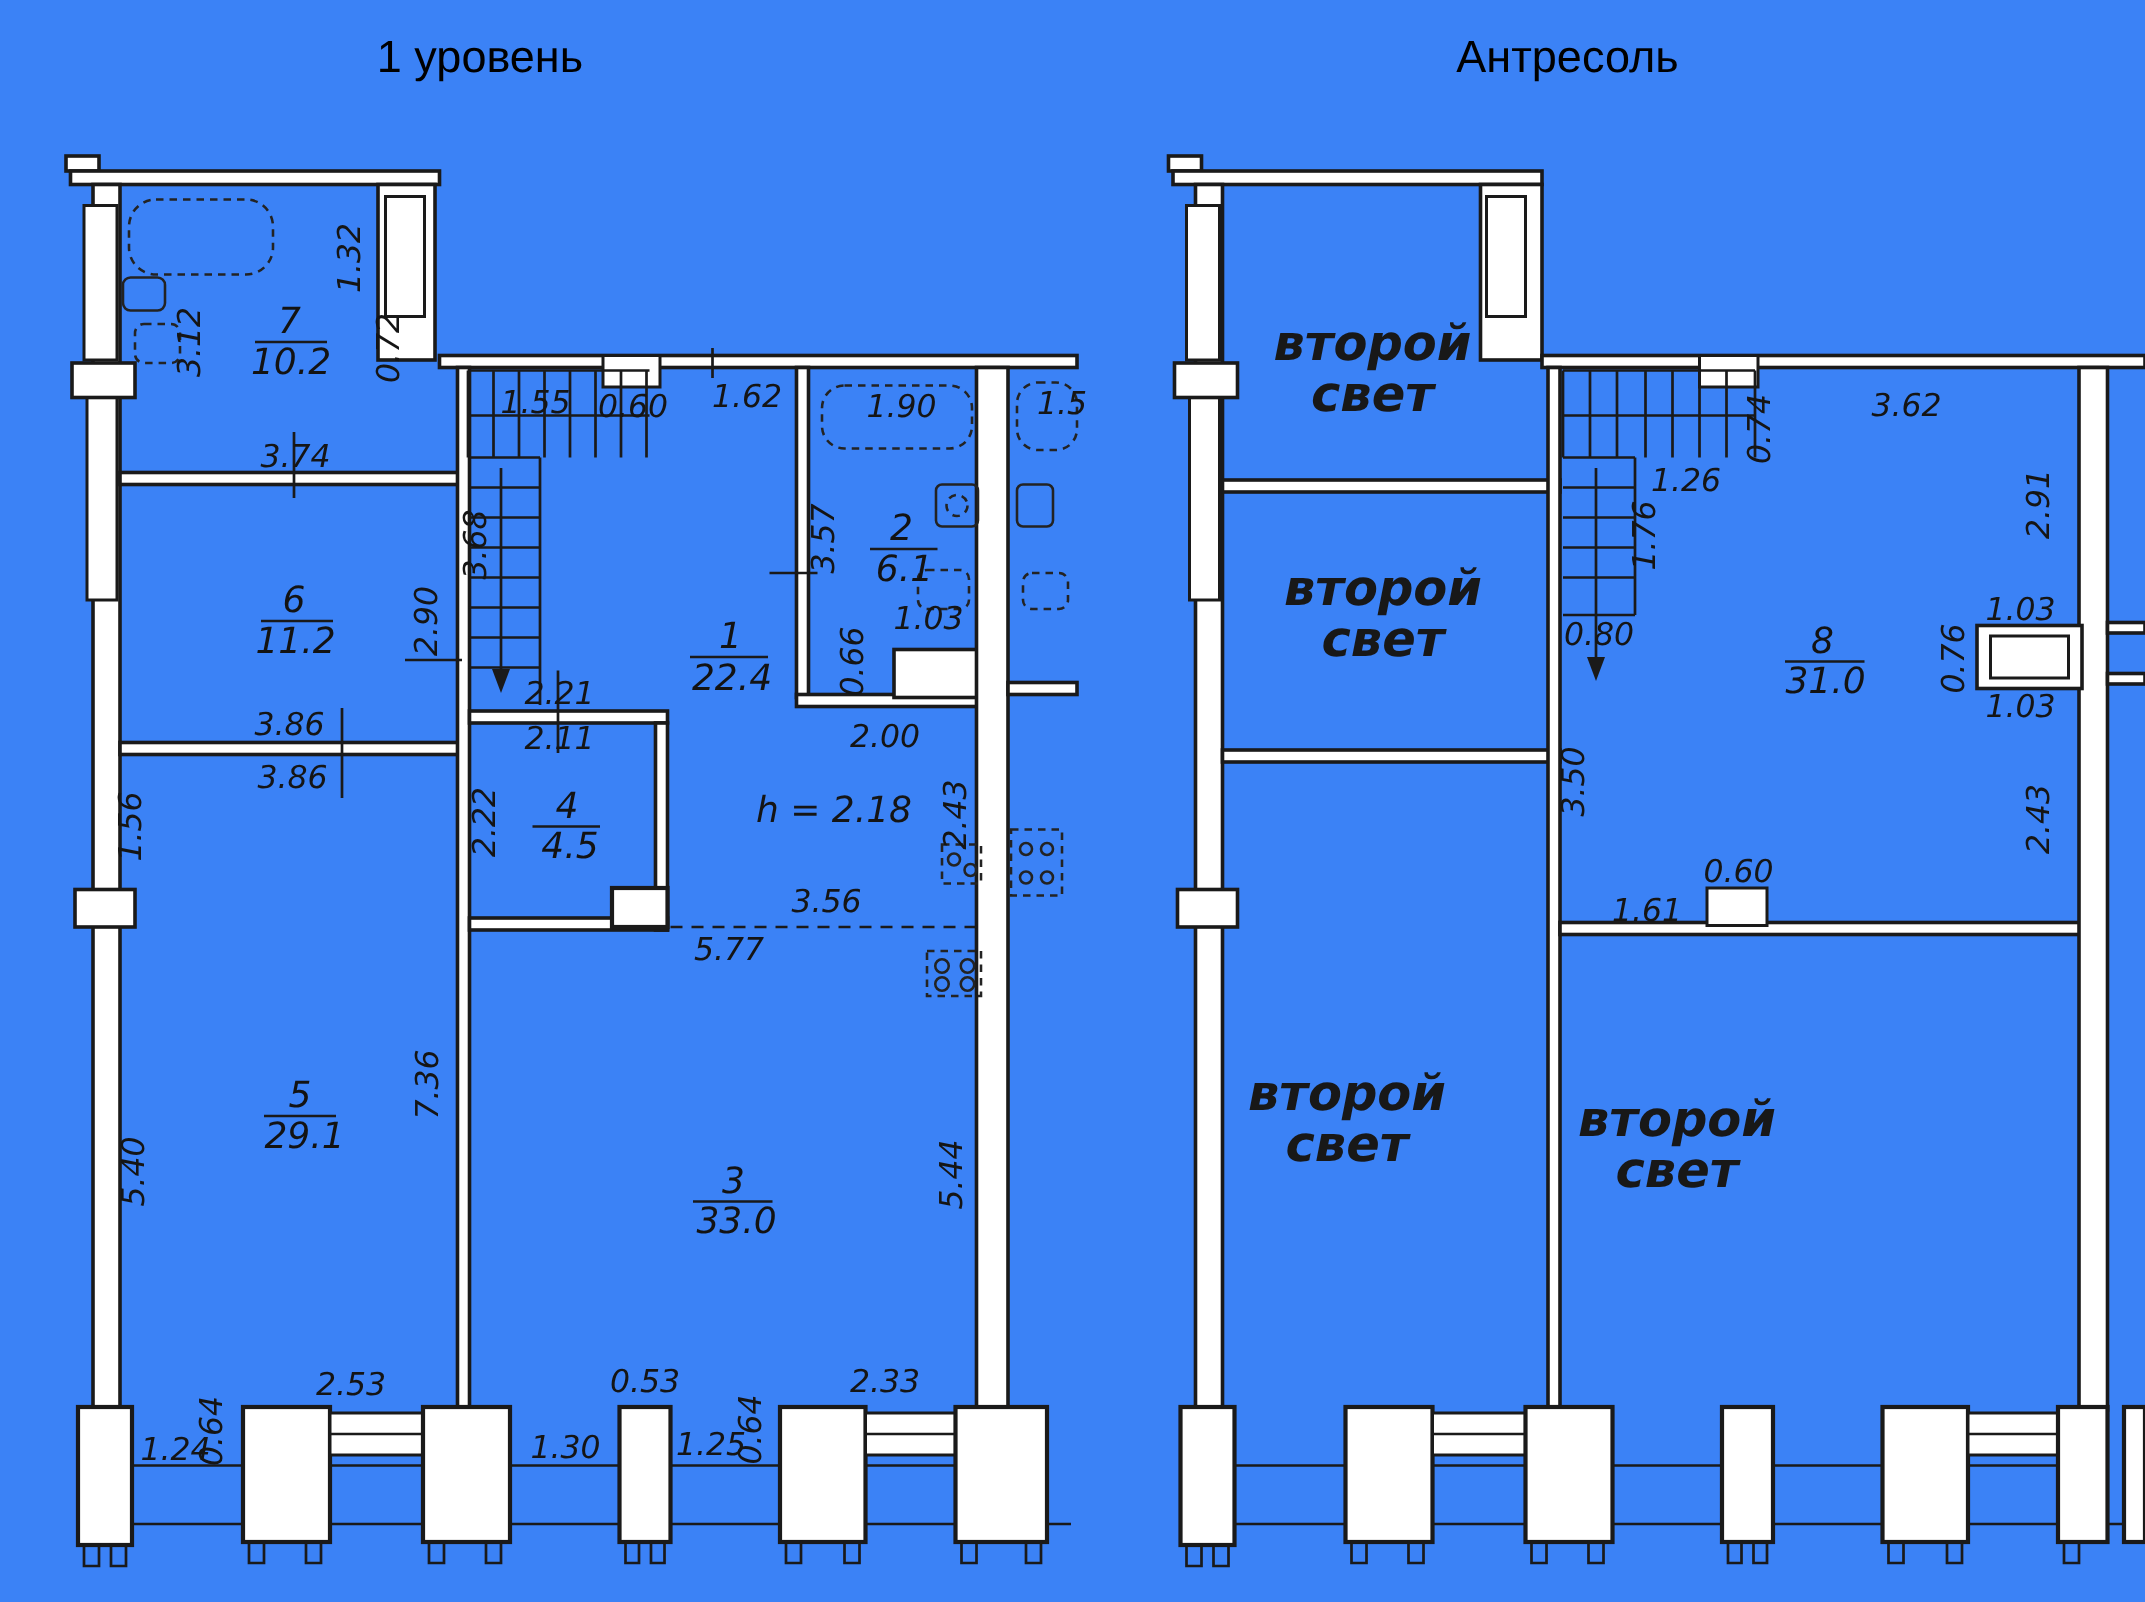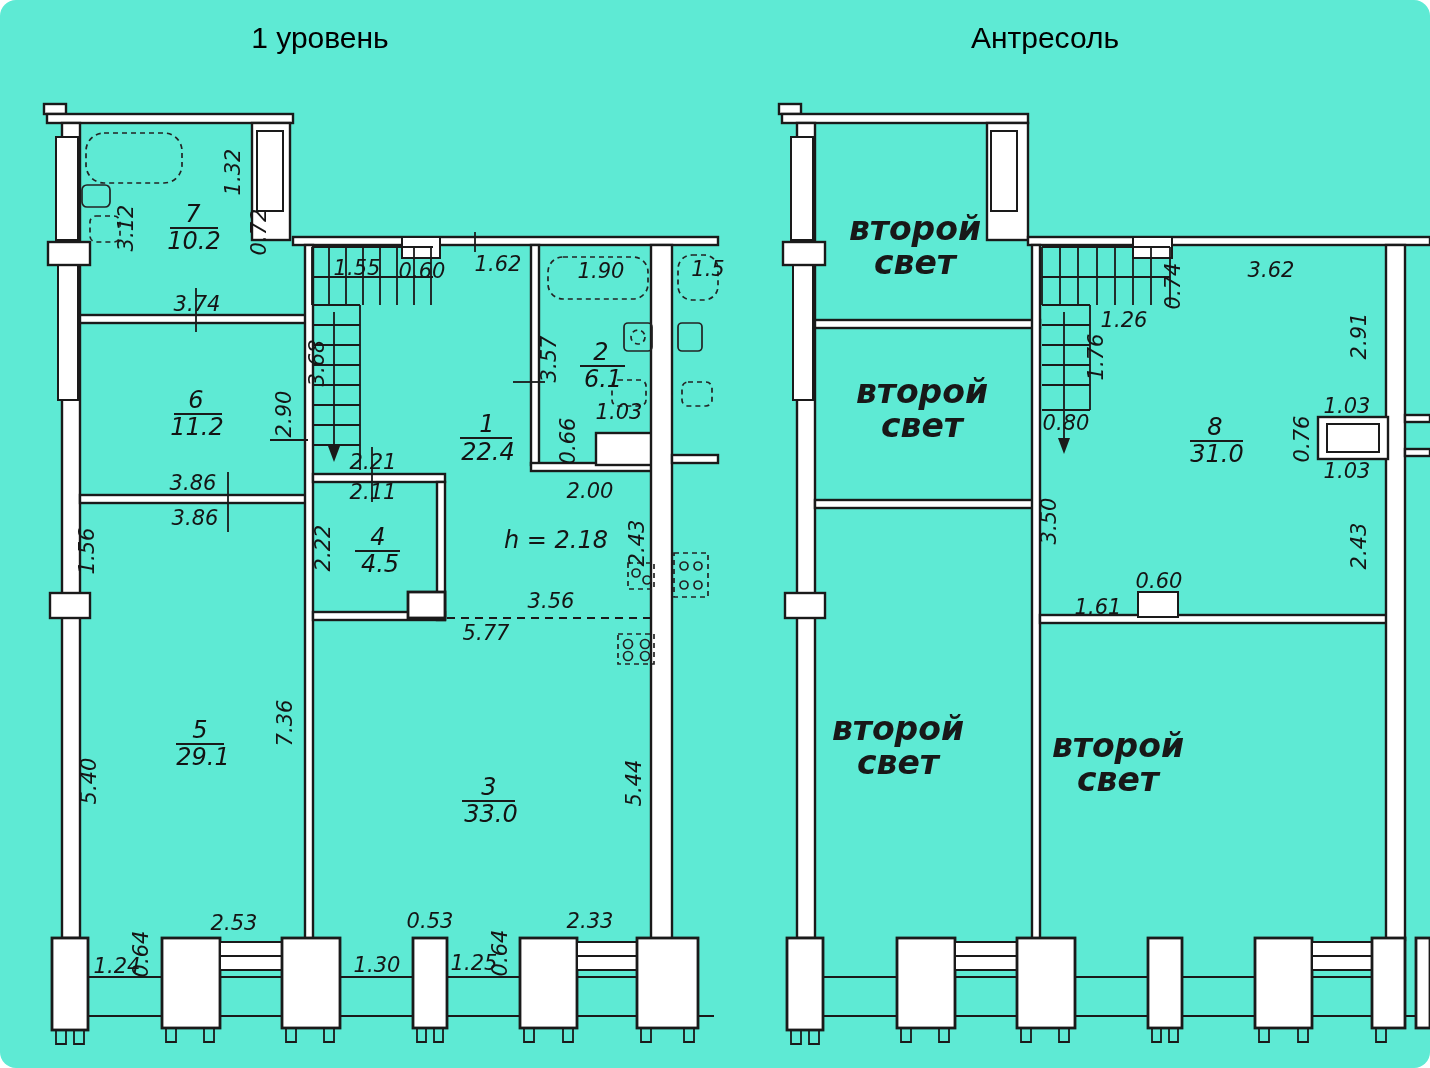--- a/index.html
+++ b/index.html
@@ -1,16 +1,16 @@
 <!DOCTYPE html>
 <html><head>
 <meta charset="utf-8">
 <style>
   html,body{margin:0;padding:0;background:#ffffff;}
-  .page{position:relative;width:1430px;height:1068px;background:#5eead4;overflow:hidden;border-radius:16px;}
+  .page{position:relative;width:1430px;height:1068px;background:#3b82f6;overflow:hidden;}
   svg{display:block}
   .dim{font:italic 21px "DejaVu Sans",sans-serif;fill:#151515;}
   .room-num{font:italic 24px "DejaVu Sans",sans-serif;fill:#131313;}
   .room-area{font:italic 24px "DejaVu Sans",sans-serif;fill:#131313;}
   .hnote{font:italic 24px "DejaVu Sans",sans-serif;fill:#151515;}
   .slight{font:italic 700 33px "DejaVu Sans",sans-serif;fill:#181818;}
   .title{font:30px "Liberation Sans",sans-serif;fill:#000;}
   .mid{text-anchor:middle;}
   .wall{fill:#ffffff;stroke:#1a1a1a;stroke-width:2.4;}
   .thick{fill:#ffffff;stroke:#1a1a1a;stroke-width:2.8;}

